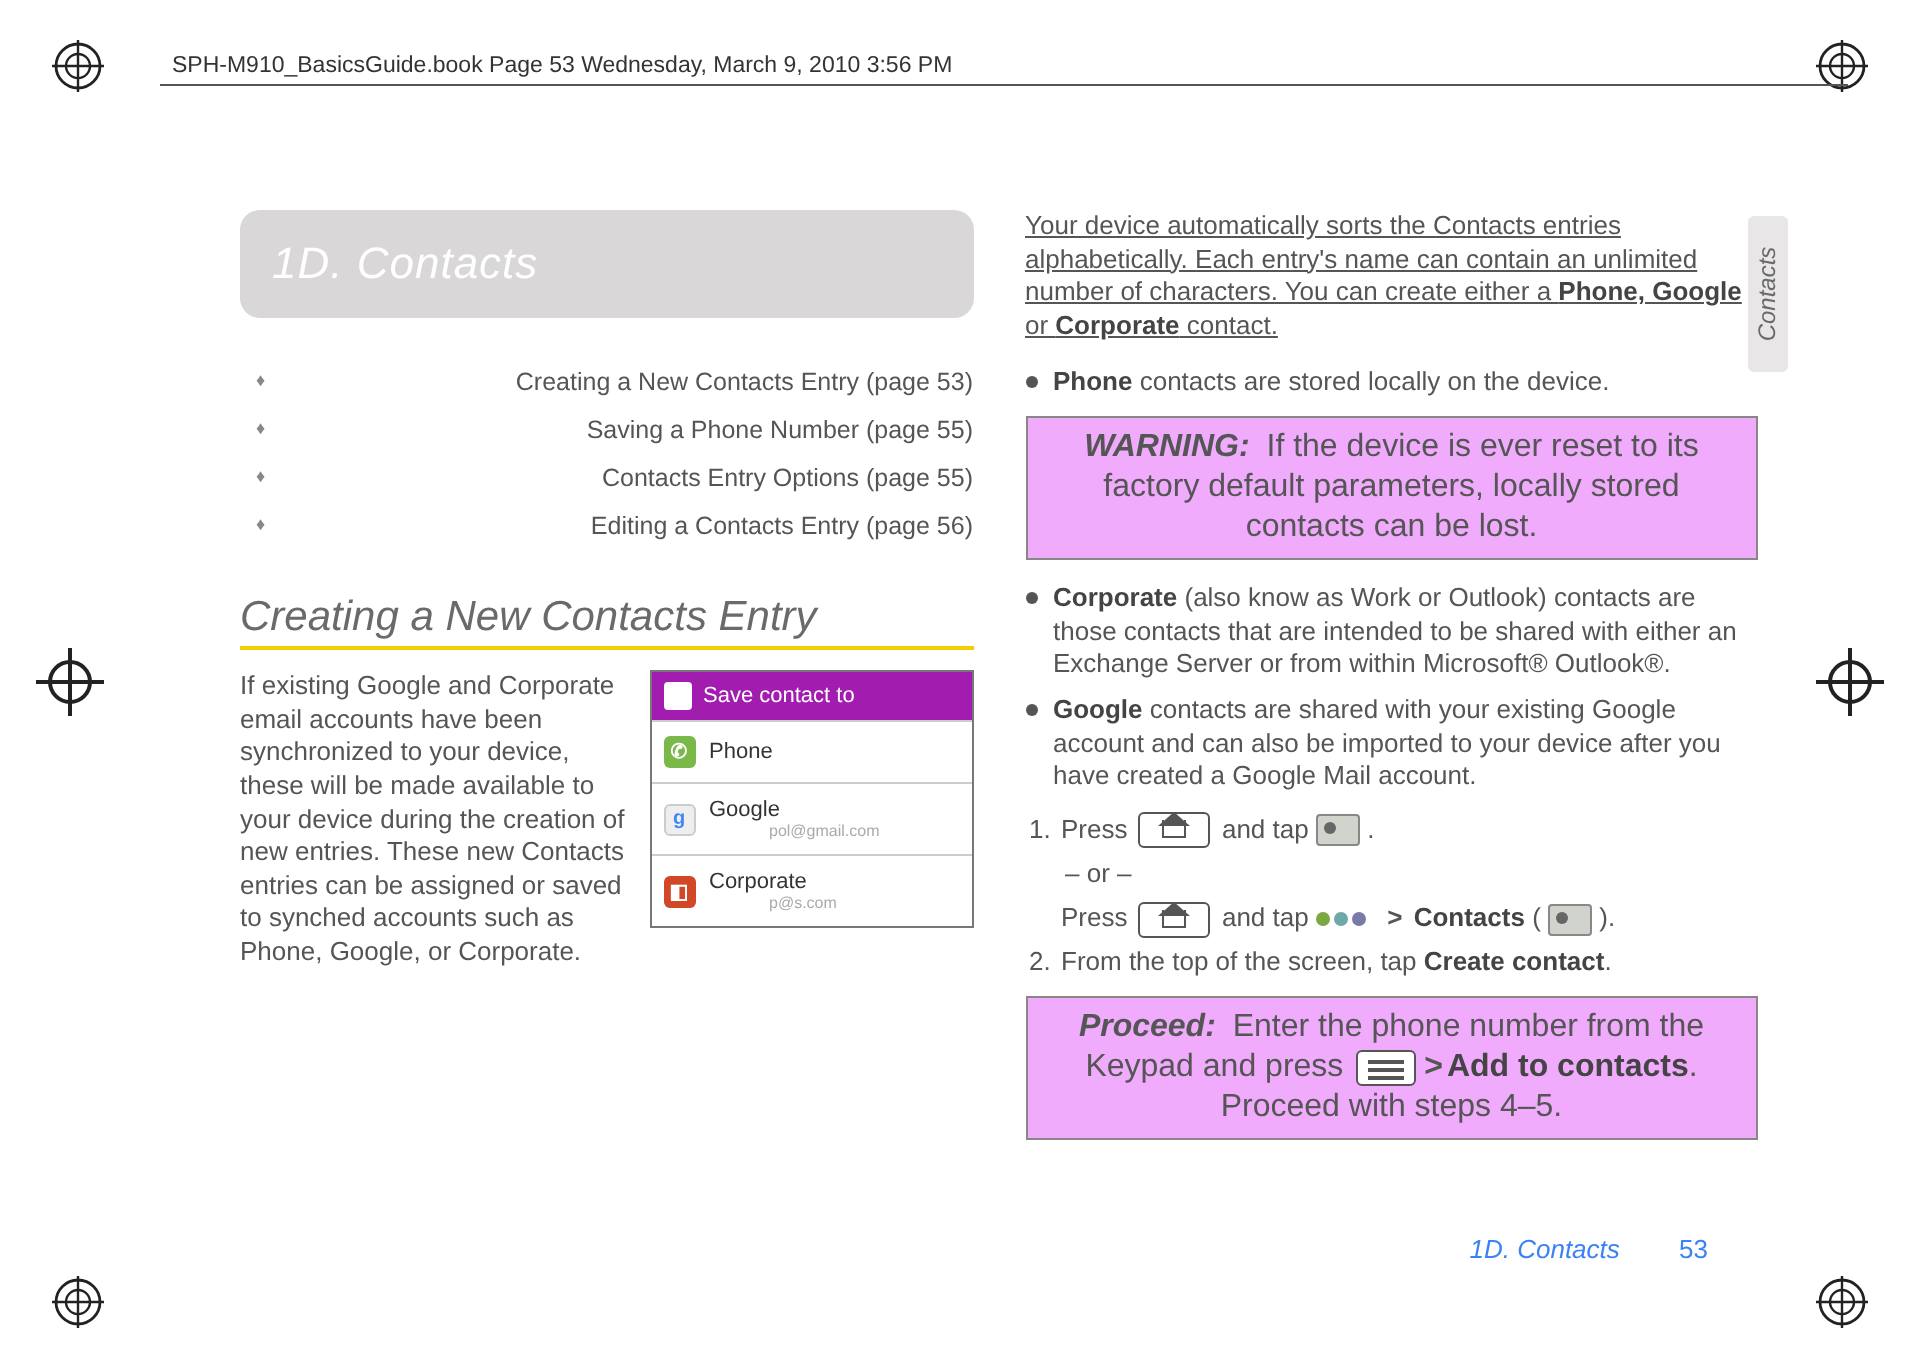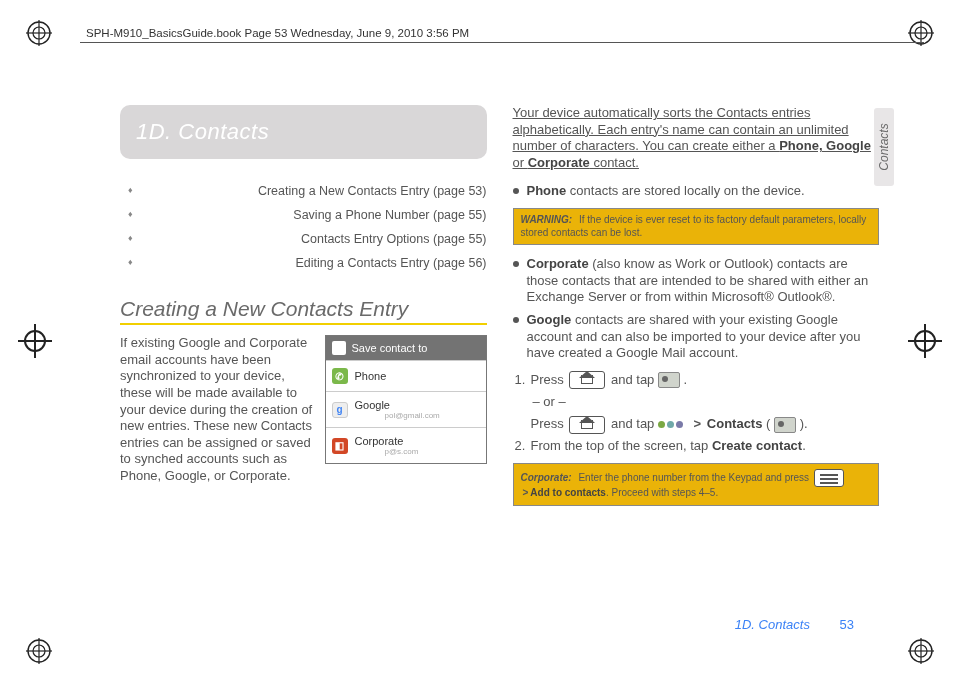--- a/index.html
+++ b/index.html
@@ -84,21 +84,21 @@
   .yellow-rule {
     height: 2px; background: #f1cf00; margin-bottom: 10px;
   }
   .para { font-size: 13px; line-height: 1.28; color: #555; }
   .float-img {
     float: right; width: 162px; margin: 0 0 6px 10px;
     border: 1px solid #777; background: #efefef;
     font-size: 10px;
   }
   .float-img .bluebar {
-    background: #737373; color: #fff; padding: 5px 6px;
+    background: #a21caf; color: #fff; padding: 5px 6px;
     display: flex; align-items: center; gap: 6px;
     font-size: 11px;
   }
   .float-img .bluebar .disk {
     width: 14px; height: 14px; background: #fff; border-radius: 2px;
     position: relative;
   }
   .float-img .row {
     display: flex; align-items: center; gap: 7px;
     background: #fff; padding: 7px 6px;
@@ -117,25 +117,26 @@
     position: relative; padding: 3px 0 3px 14px;
     font-size: 13px; color: #555; line-height: 1.28;
   }
   .bullets li::before {
     content: ""; position: absolute; left: 0; top: 8px;
     width: 6px; height: 6px; background: #555; border-radius: 50%;
   }
   .bold { font-weight: bold; color: #444; }
   .notice {
     border: 1px solid #888;
-    background: #eab308;
+    background: #f0abfc;
     padding: 5px 7px;
     margin: 6px 0 8px 0;
-    font-size: 10px; color: #555;
+    font-size: 16px; color: #555;
     line-height: 1.25;
+    text-align: center;
   }
   .notice .nlabel { font-style: italic; font-weight: bold; margin-right: 4px; }
   .steps { list-style: none; margin: 4px 0 6px 2px; }
   .steps li {
     font-size: 13px; color: #555; line-height: 1.7;
     padding-left: 16px; position: relative;
   }
   .steps li .num {
     position: absolute; left: 0; top: 0;
   }
@@ -245,21 +246,21 @@
     </svg>
 </div>
 <div class="crossmark" style="left:18px; top:324px;">
     <div class="circ"></div>
   </div>
 <div class="crossmark" style="right:12px; top:324px;">
     <div class="circ"></div>
   </div>
 
 <div class="header-rule"></div>
-<div class="header-text">SPH-M910_BasicsGuide.book  Page 53  Wednesday, June 9, 2010  3:56 PM</div>
+<div class="header-text">SPH-M910_BasicsGuide.book  Page 53  Wednesday, March 9, 2010  3:56 PM</div>
 
 <div class="side-tab">
     <span>Contacts</span>
   </div>
 
 <div class="page">
 
   <div class="col">
     <div class="chapter-box">
       <div class="title">1D. Contacts</div>
@@ -325,21 +326,21 @@
         <span class="green-dots"><span class="d1"></span><span class="d2"></span><span class="d3"></span></span>
         <span class="gt">&gt;</span>
         <span class="bold">Contacts</span>
         <span> ( </span><span class="small-icon contacts"></span><span> ).</span>
       </li>
       <li><span class="num">2.</span>
         <span>From the top of the screen, tap </span><span class="bold">Create contact</span><span>.</span>
       </li>
     </ol>
     <div class="notice">
-      <span class="nlabel">Corporate:</span><span> Enter the phone number from the Keypad and press </span><span class="inline-icon menu-btn"></span><span class="gt">&gt;</span><span class="bold">Add to contacts</span><span>. Proceed with steps 4–5.</span>
+      <span class="nlabel">Proceed:</span><span> Enter the phone number from the Keypad and press </span><span class="inline-icon menu-btn"></span><span class="gt">&gt;</span><span class="bold">Add to contacts</span><span>. Proceed with steps 4–5.</span>
     </div>
   </div>
 </div>
 
 <div class="footer">
   <span class="fit">1D. Contacts</span>
   <span>53</span>
 </div>
 
 </body></html>

